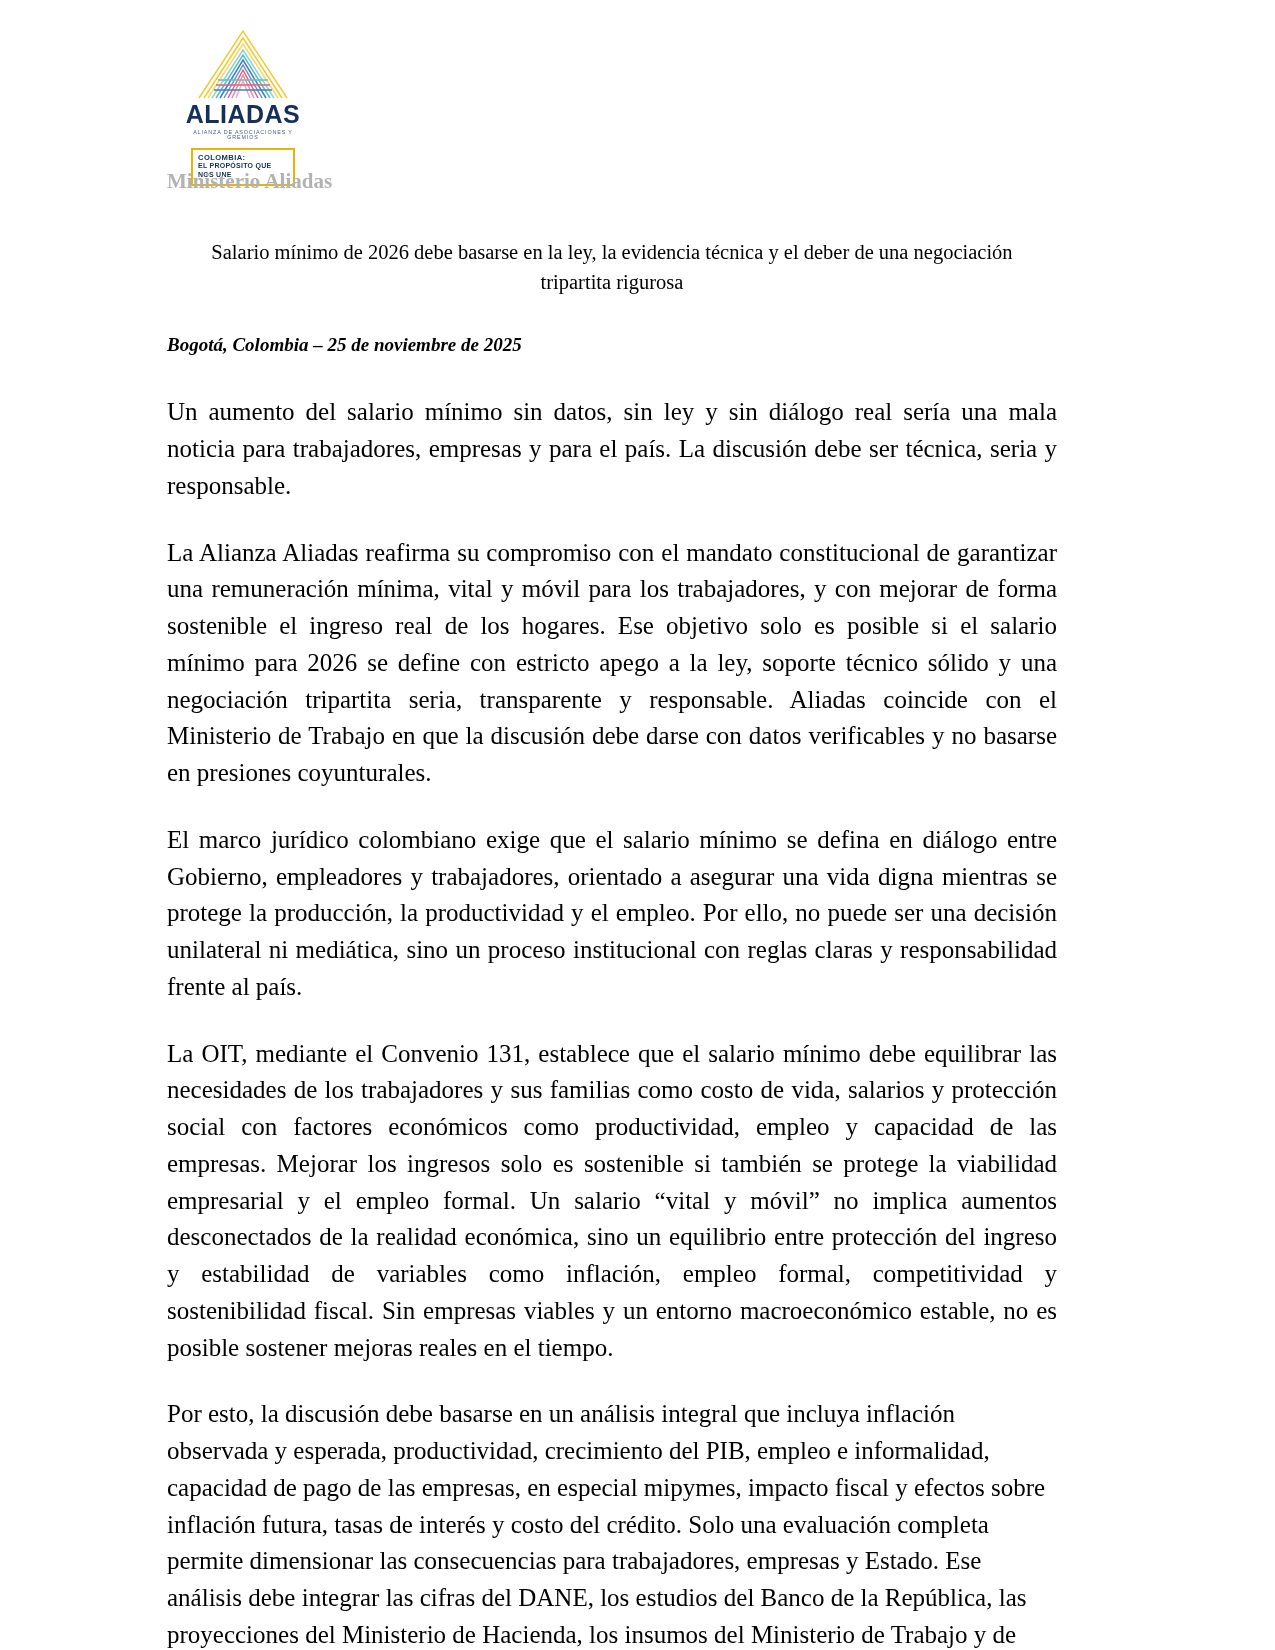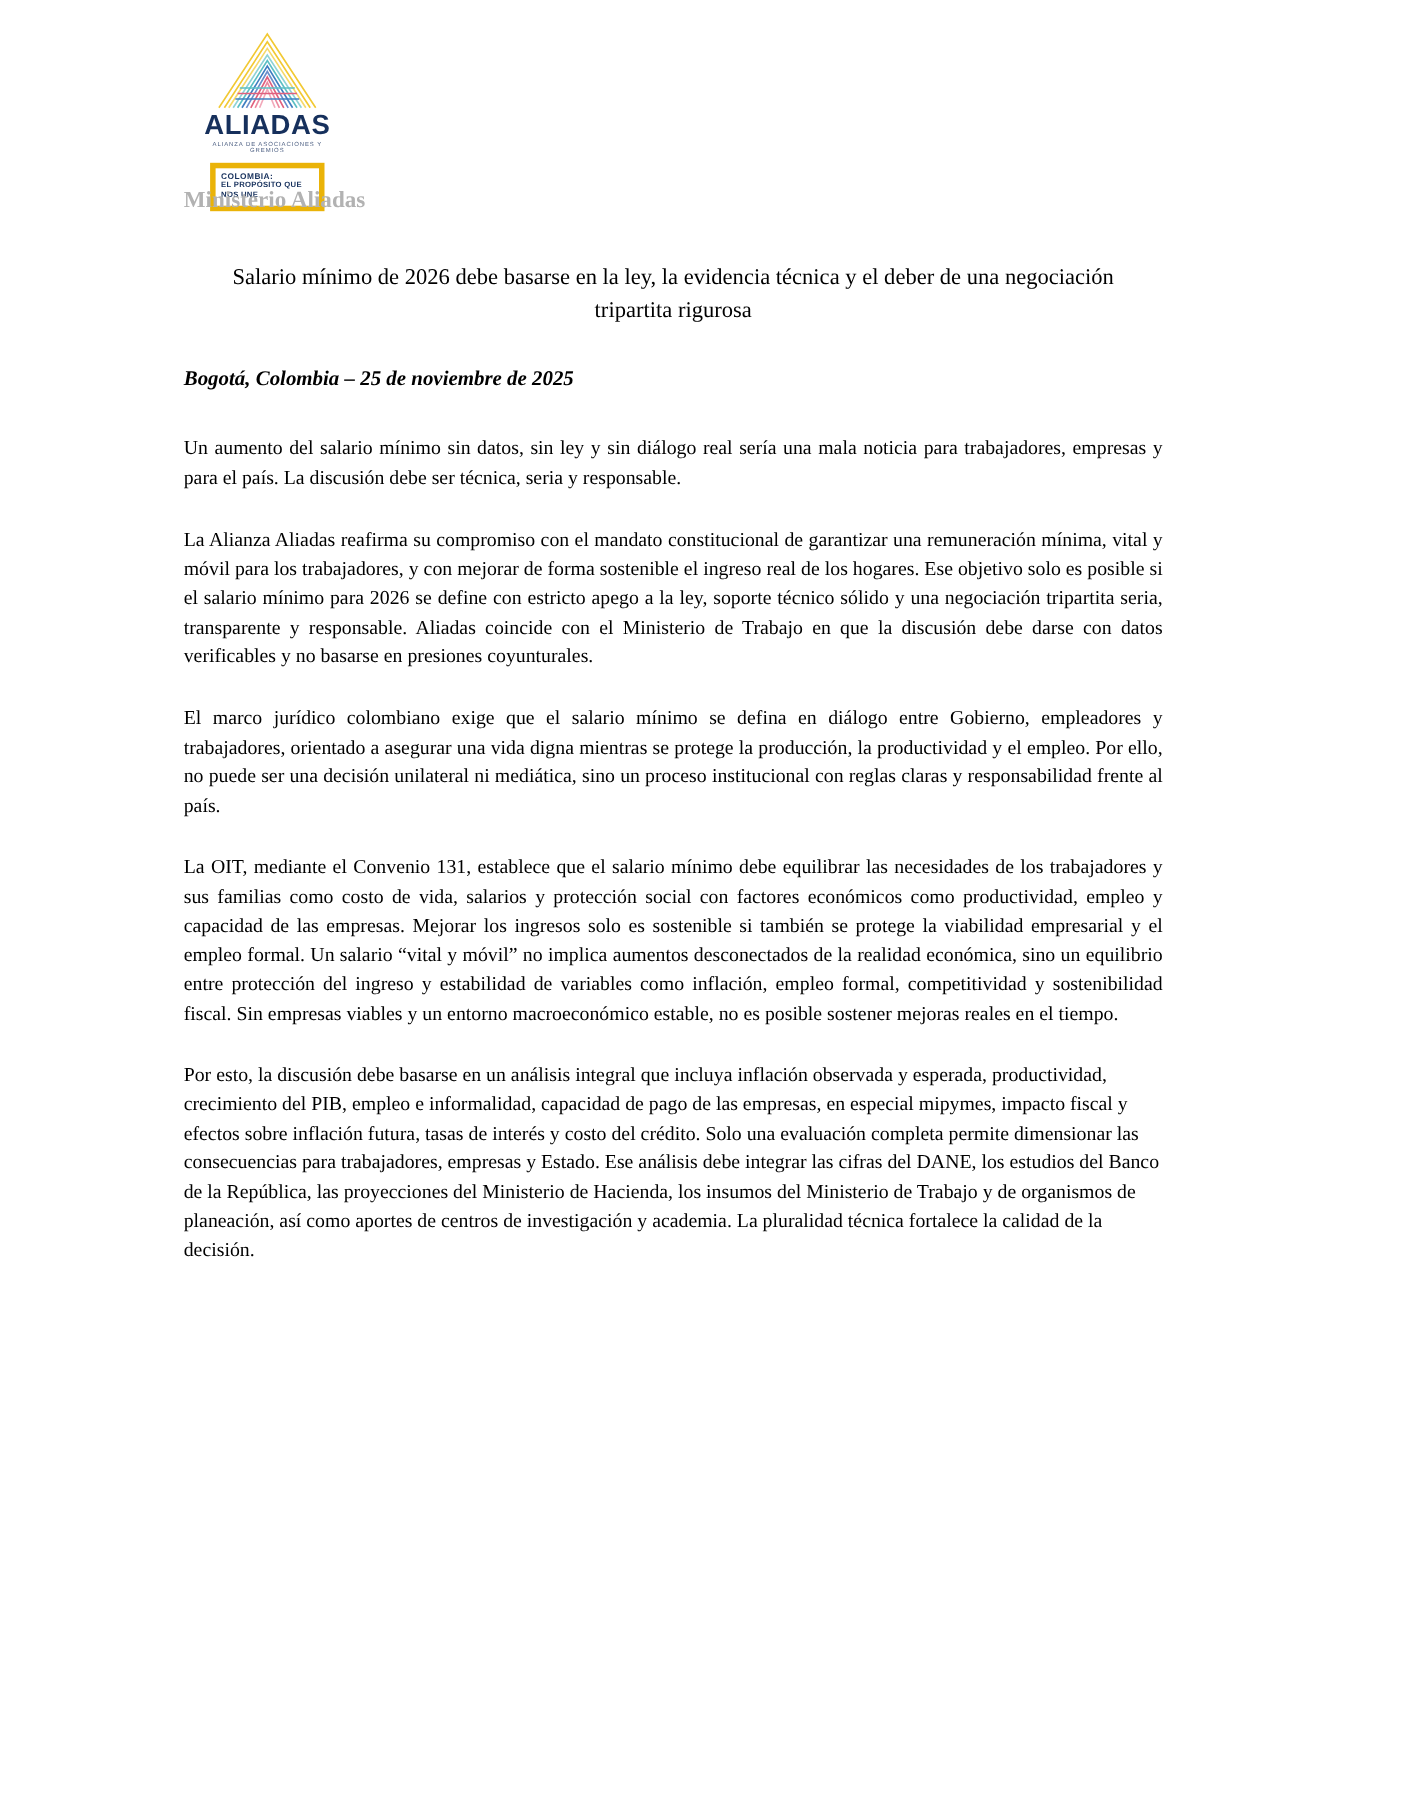--- a/index.html
+++ b/index.html
@@ -53,21 +53,21 @@
     font-family: "Liberation Sans", "DejaVu Sans", sans-serif;
     font-size: 5.4px;
     letter-spacing: 0.85px;
     color: #4a5d80;
     text-align: center;
     margin-top: 3px;
     line-height: 1;
   }
   .logo-tagbox {
     margin: 7px auto 0 auto;
-    border: 5px solid #eab308;
+    border: 2px solid #eab308;
     padding: 3px 5px 4px 5px;
     width: 104px;
     box-sizing: border-box;
   }
   .logo-tagbox .tag-line1 {
     font-family: "Liberation Sans", "DejaVu Sans", sans-serif;
     font-weight: bold;
     font-size: 7.6px;
     letter-spacing: 0.4px;
     color: #16305c;
@@ -110,21 +110,21 @@
 
   .dateline {
     font-weight: bold;
     font-size: 19px;
     line-height: 1.4;
     margin: 0 0 36px 0;
     font-style: italic;
   }
 
   p.body-par {
-    font-size: 18px;
+    font-size: 25px;
     line-height: 1.47;
     text-align: justify;
     margin: 0 0 30px 0;
     hyphens: none;
   }
   p.body-par.left-aligned {
     text-align: left;
   }
   p.body-par:last-child {
     margin-bottom: 0;

